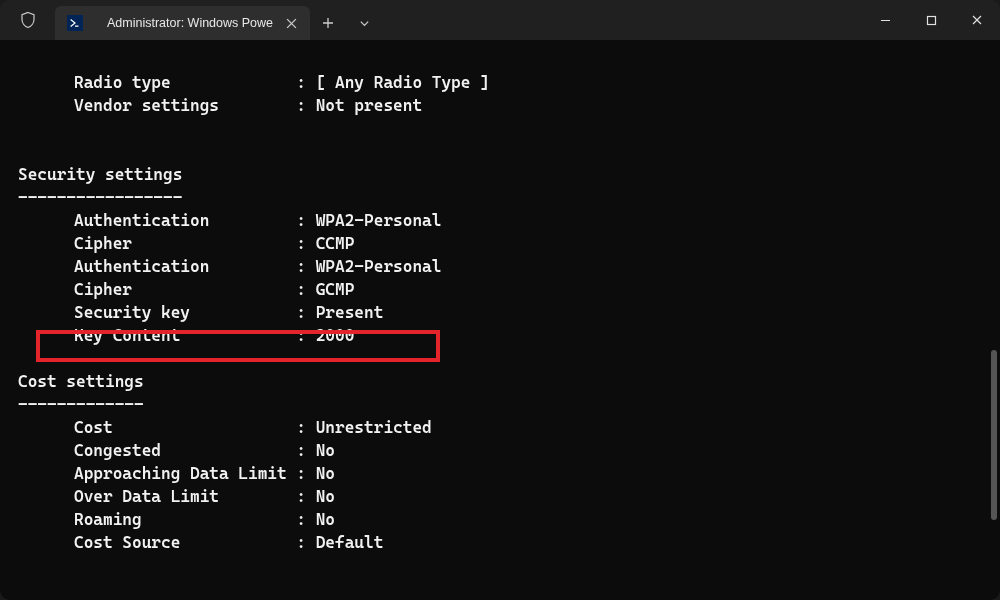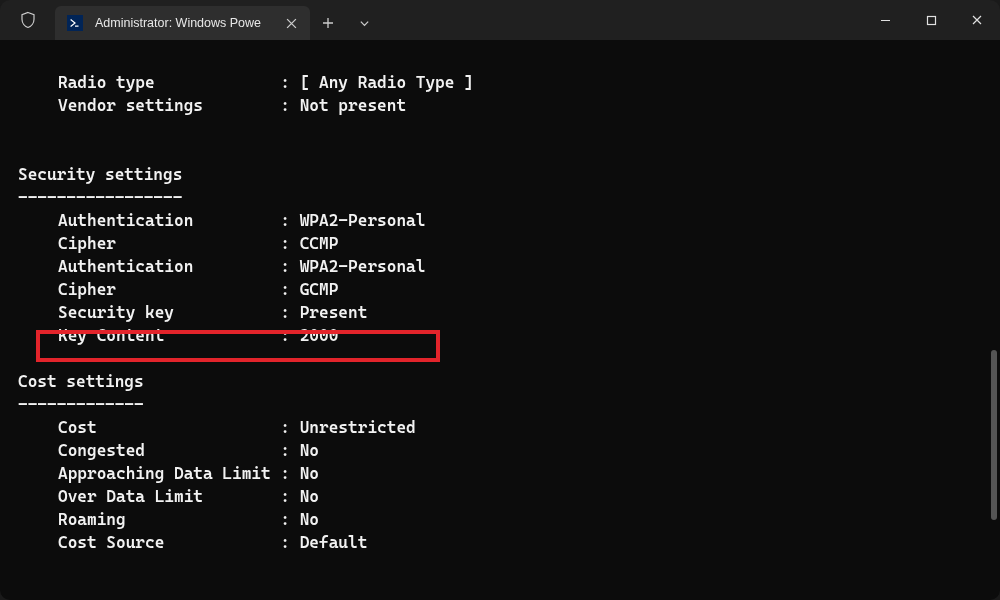--- a/index.html
+++ b/index.html
@@ -32,21 +32,21 @@
     margin-top: 6px;
     background: #2e2e2e;
     border-top-left-radius: 6px;
     border-top-right-radius: 6px;
     display: flex;
     align-items: center;
     padding: 0 10px 0 12px;
     min-width: 255px;
     justify-content: space-between;
   }
-  .tab-left { display: flex; align-items: center; gap: 12px; }
+  .tab-left { display: flex; align-items: center; gap: 24px; }
   .ps-icon {
     width: 16px; height: 16px; background: #012456;
     display: flex; align-items: center; justify-content: center;
     font-size: 10px; color: #fff; font-weight: bold;
   }
   .tab-title { color: #e8e8e8; font-size: 12.5px; font-family: 'Segoe UI', sans-serif; white-space: nowrap; overflow: hidden; text-overflow: clip; max-width: 190px;}
   .tab-close { width: 18px; height: 18px; display:flex; align-items:center; justify-content:center; color:#ccc; }
   .tab-actions {
     display: flex; align-items: center; height: 40px;
   }
@@ -61,21 +61,21 @@
     background: #0c0c0c;
     height: 560px;
     padding: 8px 0 0 18px;
     color: #f2f2f2;
     font-size: 16.5px;
     line-height: 23px;
     white-space: pre;
     position: relative;
     font-weight: 600;
   }
-  .indent1 { margin-left: 40px; }
+  .indent1 { margin-left: 56px; }
   .highlight-box {
     position: absolute;
     border: 4px solid #e3242b;
     pointer-events: none;
   }
   .scrollbar {
     position: absolute;
     right: 3px;
     top: 310px;
     width: 6px;

